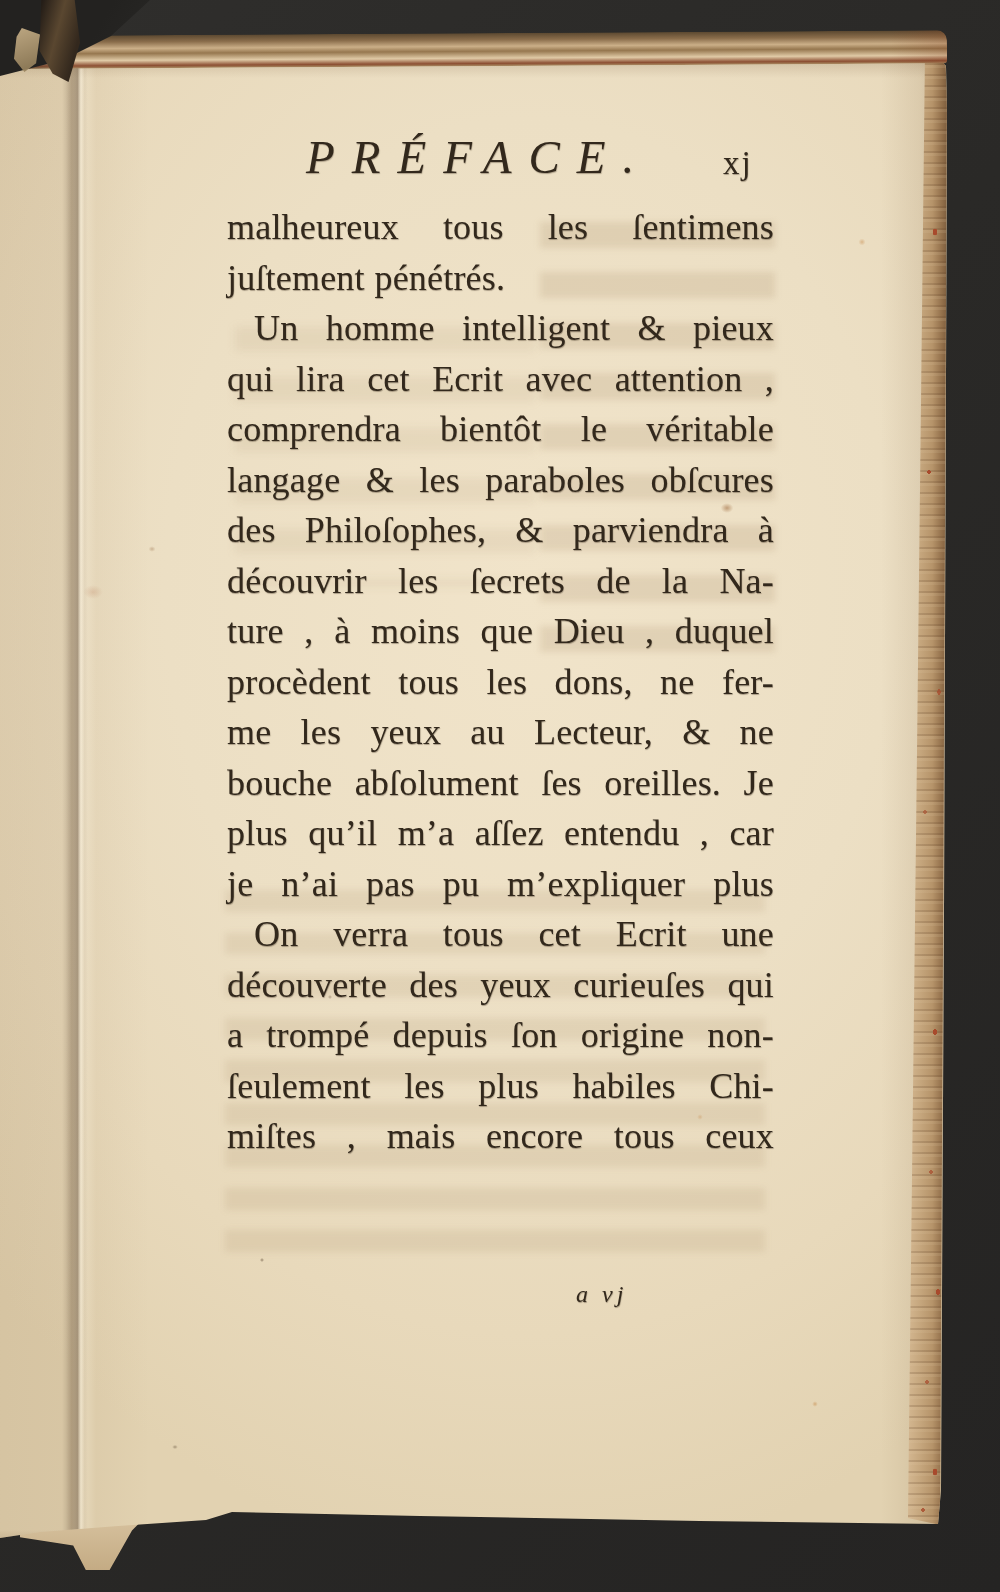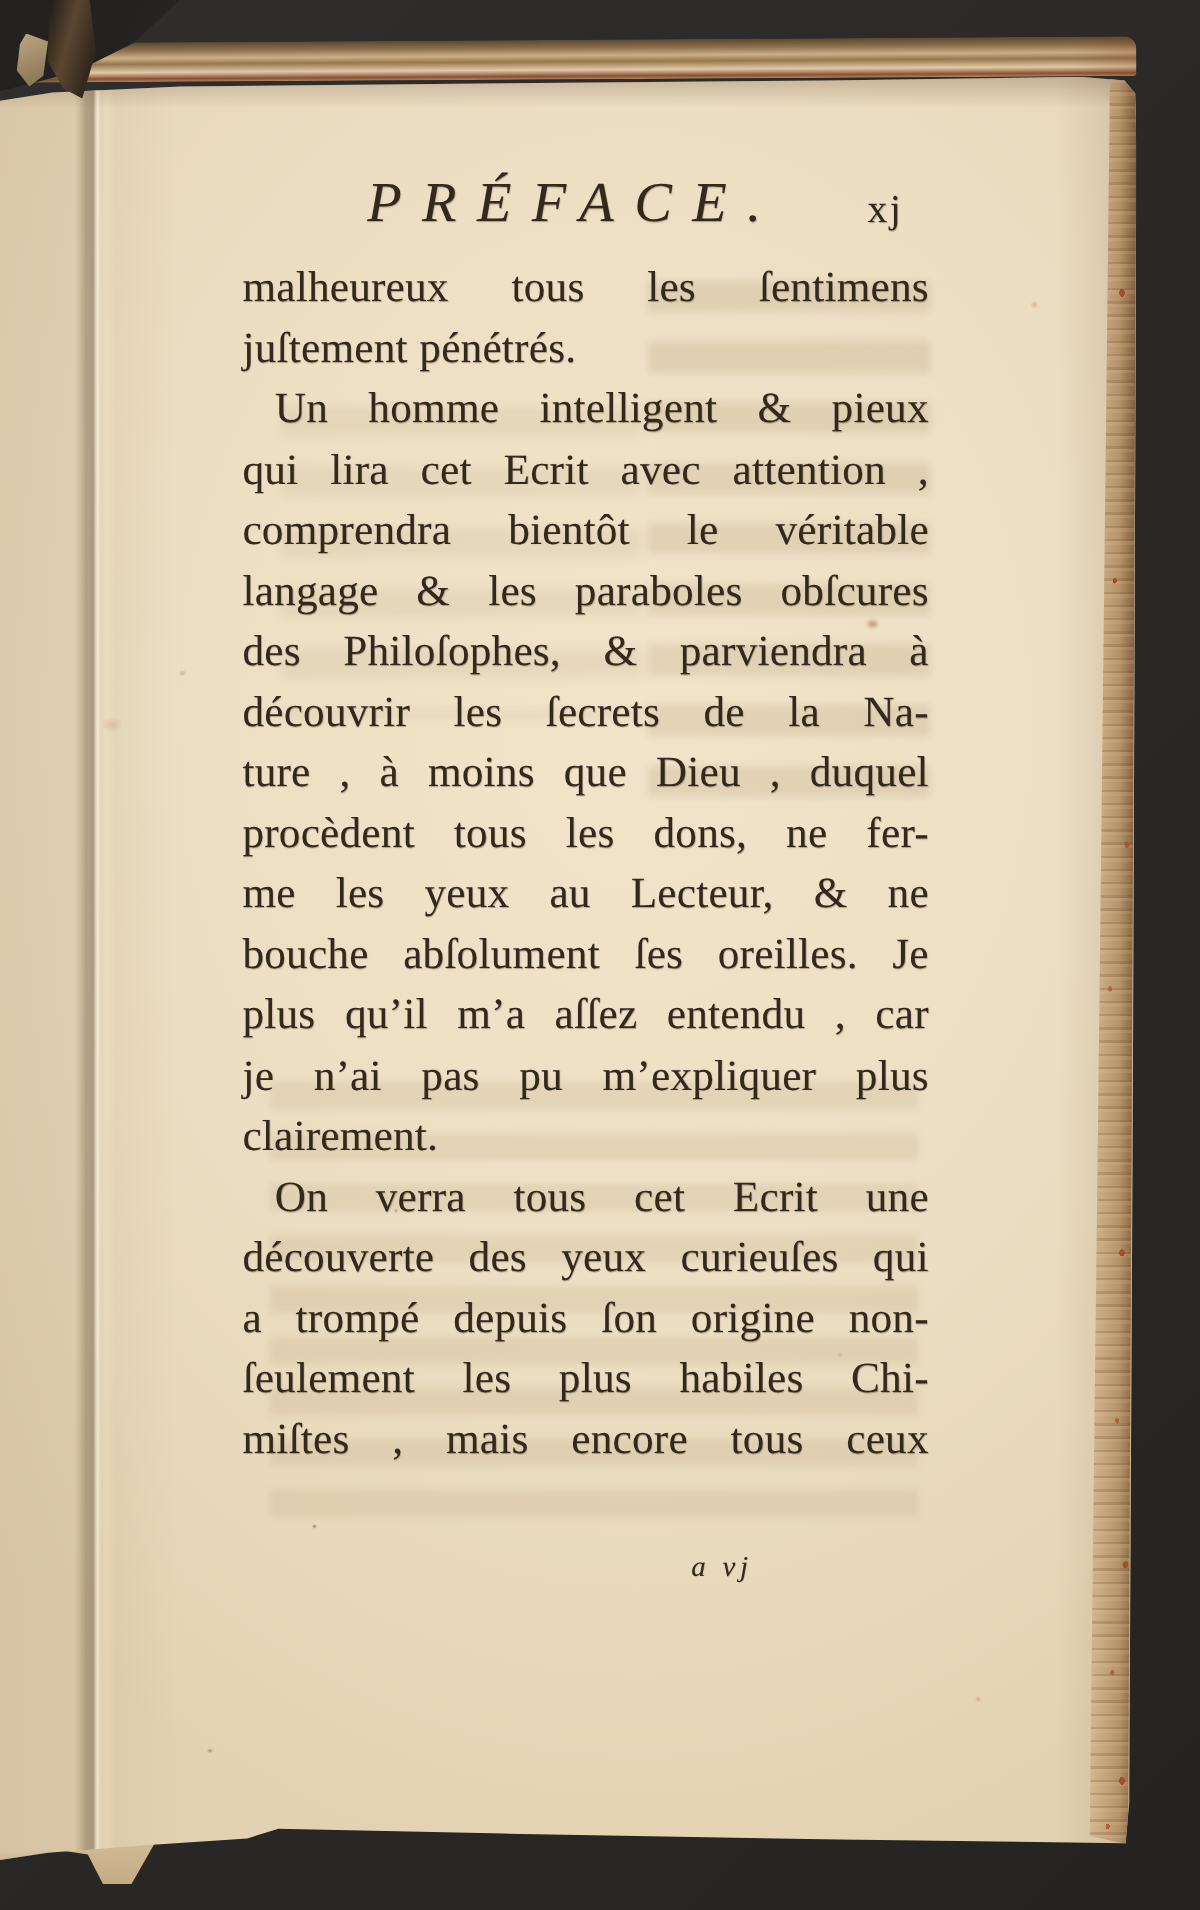--- a/index.html
+++ b/index.html
@@ -9,21 +9,21 @@
     font-family:"Liberation Serif","DejaVu Serif",serif;
   }
   
   .under-page{
     position:absolute;left:20px;top:1502px;width:140px;height:68px;
     background:linear-gradient(180deg,#dcc8a6,#c4ab84);
     clip-path:polygon(0 0,100% 0,80% 42%,64% 100%,47% 100%,38% 64%,0 52%);
   }
   
   .page{
-    position:absolute;left:0;top:64px;width:947px;height:1492px;
+    position:absolute;left:0;top:52px;width:947px;height:1492px;
     background:
       linear-gradient(180deg,rgba(110,80,50,.30) 0,rgba(110,80,50,0) 26px),
       linear-gradient(0deg,rgba(120,90,55,.22) 0,rgba(120,90,55,0) 14px),
       linear-gradient(90deg,rgba(140,110,70,.14) 0,rgba(140,110,70,.12) 62px,rgba(82,60,38,.30) 72px,rgba(255,250,235,.26) 80px,rgba(140,110,70,.06) 96px,rgba(140,110,70,0) 150px),
       linear-gradient(270deg,rgba(125,95,60,.30) 0,rgba(125,95,60,.12) 28px,rgba(125,95,60,0) 66px),
       radial-gradient(760px 980px at 56% 36%,#f1e4ca 0%,var(--paper,#ecdfc4) 48%,#e8d9bb 76%,#e2d2b1 100%);
     clip-path:polygon(0 20px,44px 13px,150px 8px,690px 3px,900px 0,937px 3px,946px 14px,947px 60px,944px 860px,941px 1438px,938px 1472px,700px 1469px,420px 1464px,232px 1460px,206px 1468px,118px 1474px,40px 1480px,0 1486px);
   }
   
   .ghost{position:absolute;filter:blur(3px);pointer-events:none;}
@@ -103,20 +103,21 @@
   }
   .pagenum{
     position:absolute;left:521px;top:14px;font-size:33px;line-height:40px;letter-spacing:2px;
     text-shadow:.5px .7px .8px rgba(48,34,20,.35);
   }
   .text-block{position:absolute;left:202px;top:150px;width:572px;color:var(--ink,#32281c);}
   .line{
     font-size:36px;line-height:50.5px;letter-spacing:.2px;word-spacing:.5px;
     text-align:justify;text-align-last:justify;
     text-shadow:.5px .7px .8px rgba(48,34,20,.35);
+    margin-left:25px;
   }
   .line.endp{text-align-last:left;font-family:Liberation Serif, serif;}
   .line.ind{text-indent:27px;}
   .sig{
     position:absolute;left:576px;top:1222px;font-style:italic;font-size:24px;line-height:40px;
     letter-spacing:4px;color:var(--ink,#32281c);text-shadow:.5px .7px .8px rgba(48,34,20,.35);
   }
 </style>
 </head>
 <body>
@@ -145,21 +146,20 @@
       <div class="line">comprendra bientôt le véritable</div>
       <div class="line">langage &amp; les paraboles obſcures</div>
       <div class="line">des Philoſophes, &amp; parviendra à</div>
       <div class="line">découvrir les ſecrets de la Na-</div>
       <div class="line">ture , à moins que Dieu , duquel</div>
       <div class="line">procèdent tous les dons, ne fer-</div>
       <div class="line">me les yeux au Lecteur, &amp; ne</div>
       <div class="line">bouche abſolument ſes oreilles. Je</div>
       <div class="line">plus qu’il m’a aſſez entendu , car</div>
       <div class="line">je n’ai pas pu m’expliquer plus</div>
-      <div class="line endp">clairement.</div>
       <div class="line ind">On verra tous cet Ecrit une</div>
       <div class="line">découverte des yeux curieuſes qui</div>
       <div class="line">a trompé depuis ſon origine non-</div>
       <div class="line">ſeulement les plus habiles Chi-</div>
       <div class="line">miſtes , mais encore tous ceux</div>
     </div>
 
     <div class="sig">a vj</div>
   </div>
 

